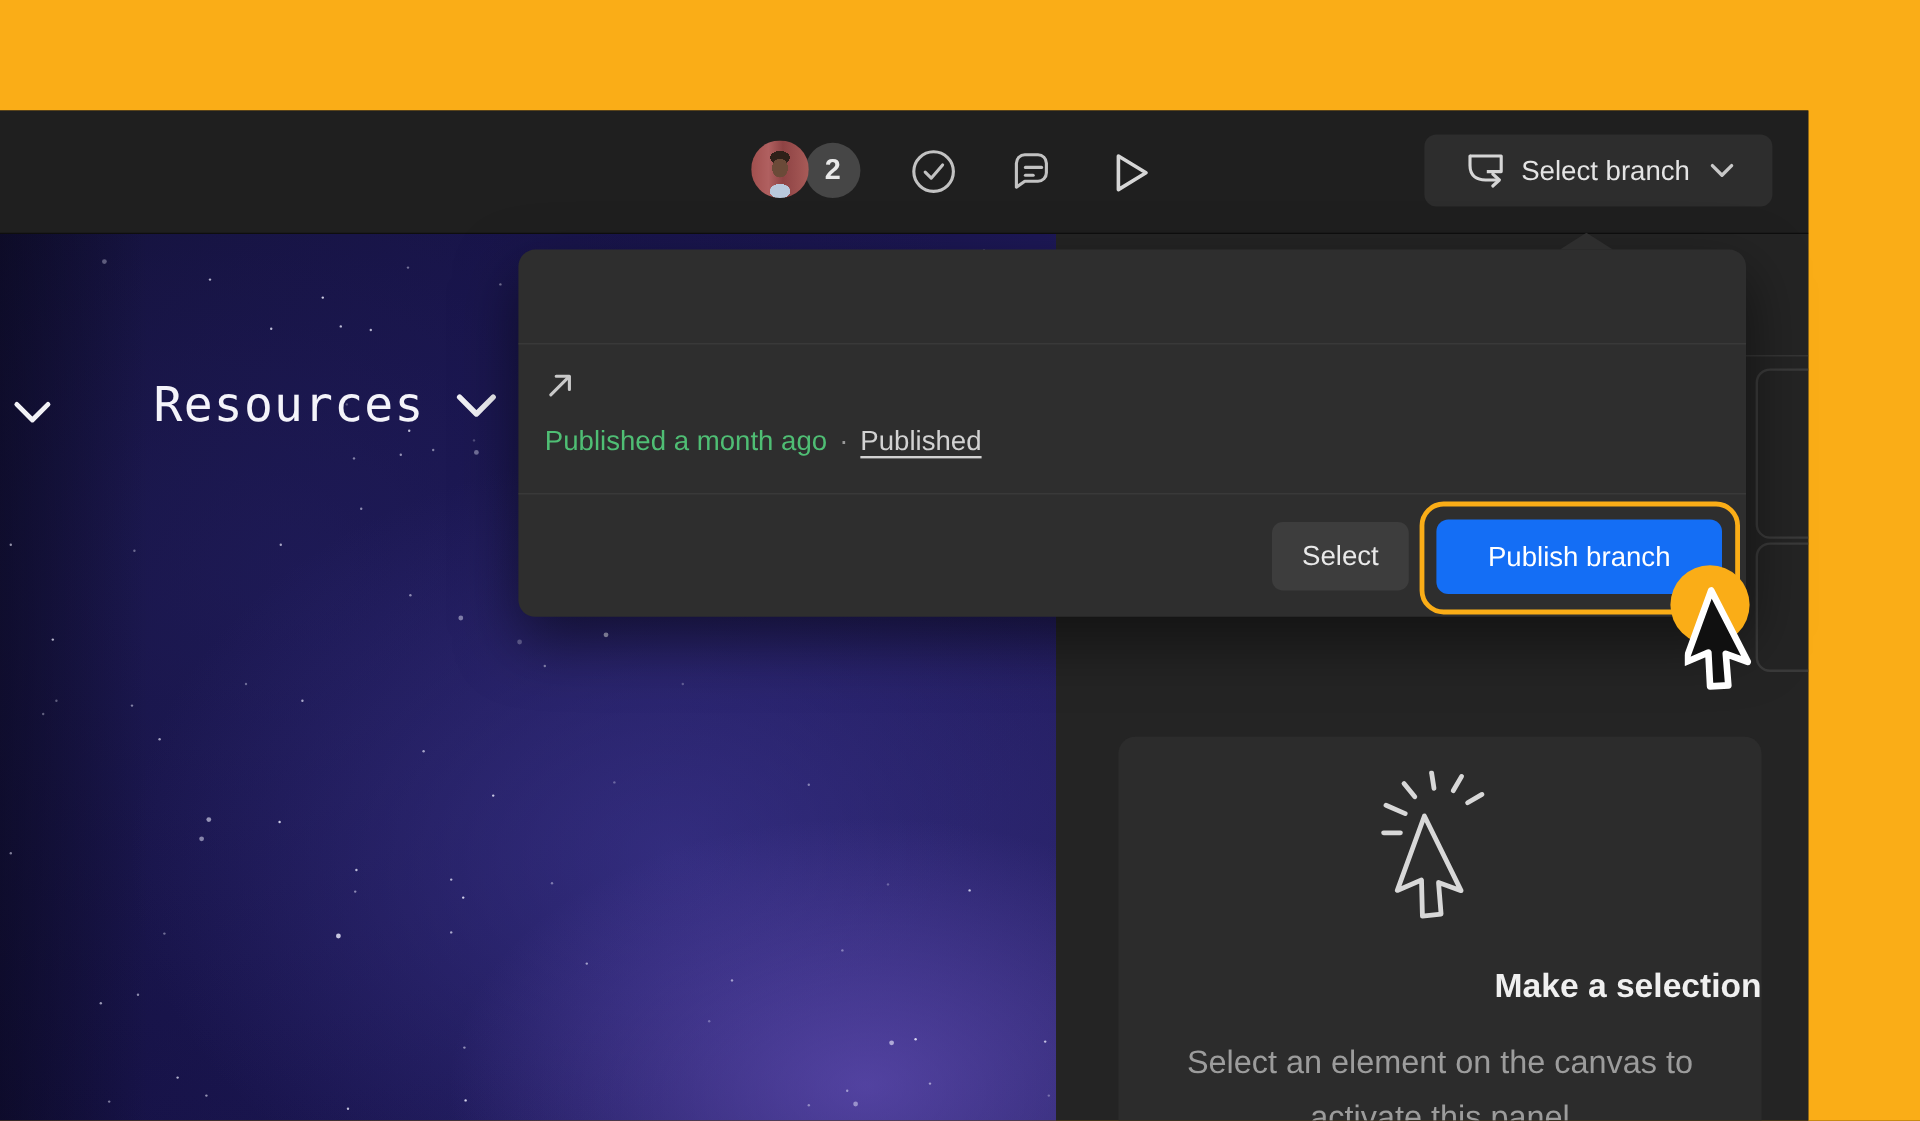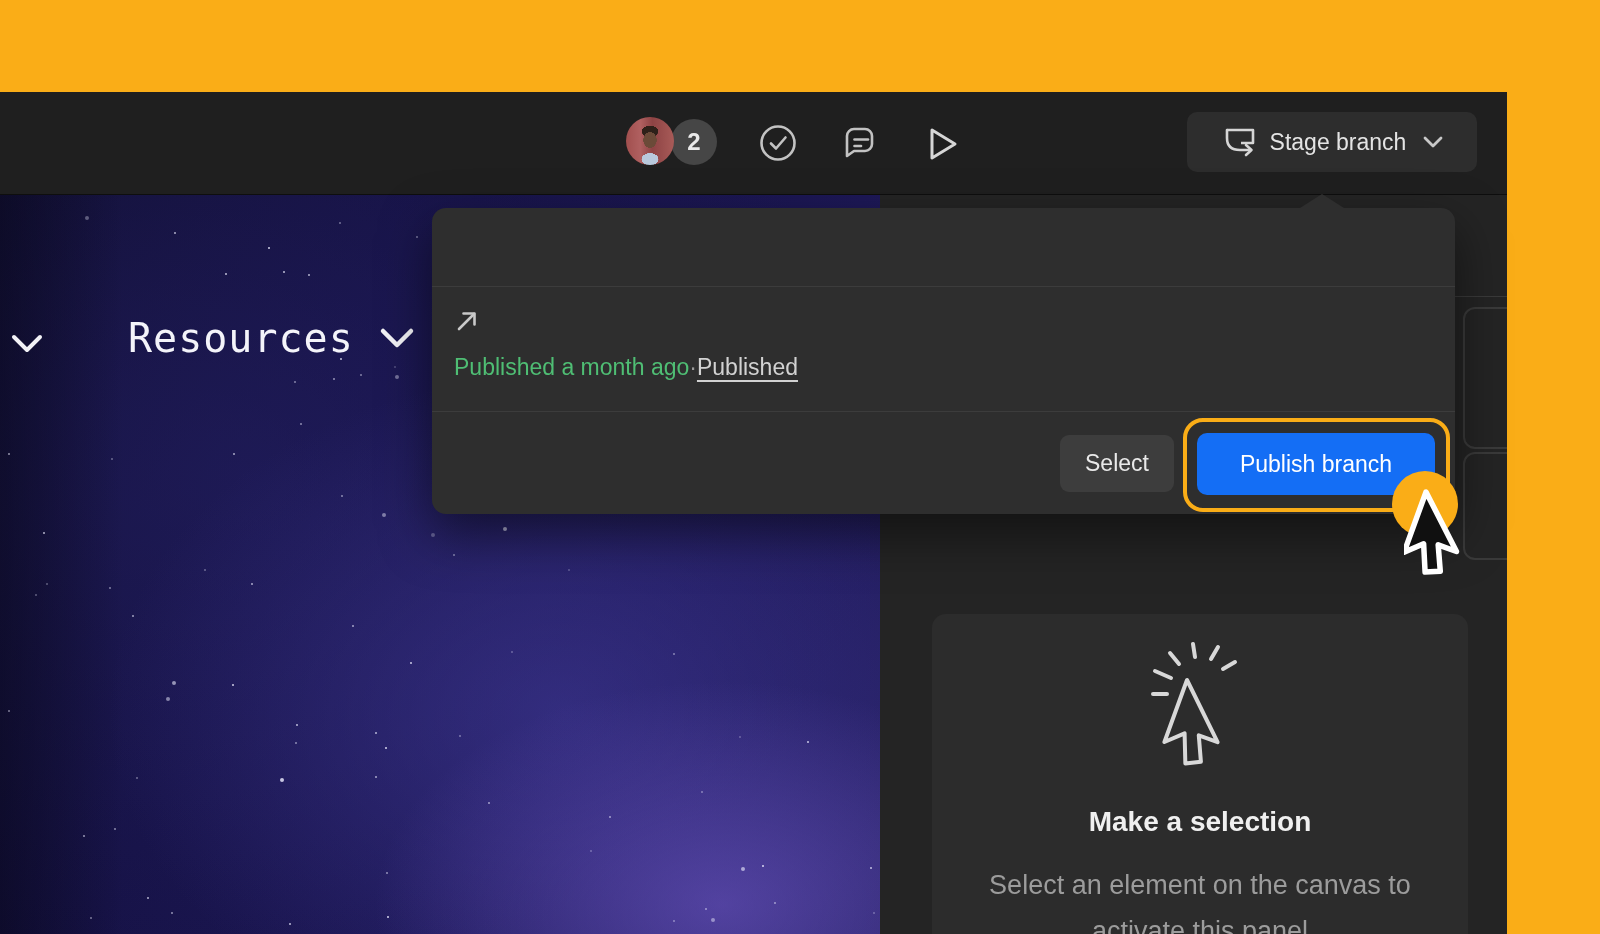--- a/index.html
+++ b/index.html
@@ -55,34 +55,34 @@
   .canvas-left-chevron{position:absolute;left:10px;top:138px;}
 
   
   .panel{position:absolute;left:880px;top:103px;width:627px;height:739px;background:var(--panel);overflow:hidden;}
   .panel-divider{position:absolute;left:0;top:101px;width:627px;height:1px;background:#3a3a3a;}
   .panel-frag{position:absolute;border:2px solid #3a3a3a;border-radius:12px;background:transparent;}
   .frag-1{left:583px;top:112px;width:90px;height:142px;}
   .frag-2{left:583px;top:257px;width:90px;height:108px;}
   .empty-card{position:absolute;left:52px;top:419px;width:536px;height:390px;background:var(--card);border-radius:14px;}
   .empty-icon{position:absolute;left:50%;top:28px;transform:translateX(-50%);}
-  .empty-title{position:absolute;left:0;top:192px;width:100%;text-align:center;color:#f0f0f0;font-size:28px;font-weight:700;}
+  .empty-title{position:absolute;left:0;top:192px;width:100%;text-align:right;color:#f0f0f0;font-size:28px;font-weight:700;}
   .empty-desc{position:absolute;left:50%;top:248px;transform:translateX(-50%);width:490px;text-align:center;
     color:#9c9c9c;font-size:27px;line-height:46px;}
 
   
   .dialog{position:absolute;left:432px;top:208px;width:1023px;height:306px;background:var(--dialog);
     border-radius:14px;box-shadow:0 20px 50px rgba(0,0,0,.5);z-index:10;}
   .dialog .notch{position:absolute;left:868px;top:-14px;width:0;height:0;
     border-left:22px solid transparent;border-right:22px solid transparent;border-bottom:14px solid var(--dialog);}
   .dialog-title{position:absolute;left:22px;top:24px;color:#f1f1f1;font-size:25px;font-weight:700;}
   .dialog-divider{position:absolute;left:0;width:100%;height:1px;background:#3c3c3c;}
   .div-a{top:78px;} .div-b{top:203px;}
   .url-row{position:absolute;left:22px;top:100px;display:flex;align-items:center;gap:18px;color:#d7d7d7;font-size:23px;}
-  .status-row{position:absolute;left:22px;top:146px;display:flex;align-items:flex-start;gap:0;font-size:23px;}
+  .status-row{position:absolute;left:22px;top:146px;display:flex;align-items:flex-start;gap:10px;font-size:23px;}
   .status-published{color:var(--green);}
   .status-sep{color:#9a9a9a;}
   .unpublish{color:#d2d2d2;text-decoration:underline;text-underline-offset:5px;cursor:pointer;}
   .close-btn{position:absolute;left:628px;top:227px;width:114px;height:57px;background:#3d3d3d;border:none;
     border-radius:9px;color:#e9e9e9;font-size:23px;font-family:inherit;cursor:pointer;}
   .publish-ring{position:absolute;left:751px;top:210px;width:267px;height:94px;border:4px solid var(--accent);
     border-radius:20px;}
   .publish-btn{position:absolute;left:765px;top:225px;width:238px;height:62px;background:var(--blue);border:none;
     border-radius:10px;color:#ffffff;font-size:23px;font-family:inherit;cursor:pointer;}
 
@@ -132,21 +132,21 @@
 
 
       <button class="top-btn stage-btn">
         <span>
           <svg width="40" height="36" viewBox="0 0 40 36" fill="none" stroke="#d6d6d6" stroke-width="2.6">
             <path d="M7 6 H33 V19 H21" stroke-linejoin="round"></path>
             <path d="M7 6 V14 C7 23 13 26 20 26 H30" stroke-linecap="round"></path>
             <path d="M26 21 L31.5 26 L26 31" stroke-linecap="round" stroke-linejoin="round"></path>
           </svg>
         </span>
-        <span>Stage branch</span>
+        <span>Select branch</span>
         <span class="chev">
           <svg width="22" height="14" viewBox="0 0 22 14" fill="none" stroke="#c8c8c8" stroke-width="2.8">
             <path d="M3 3 L11 11 L19 3" stroke-linecap="round" stroke-linejoin="round"></path>
           </svg>
         </span>
       </button>
     </div>
 
     <div class="canvas">
       <div class="shade"></div>

